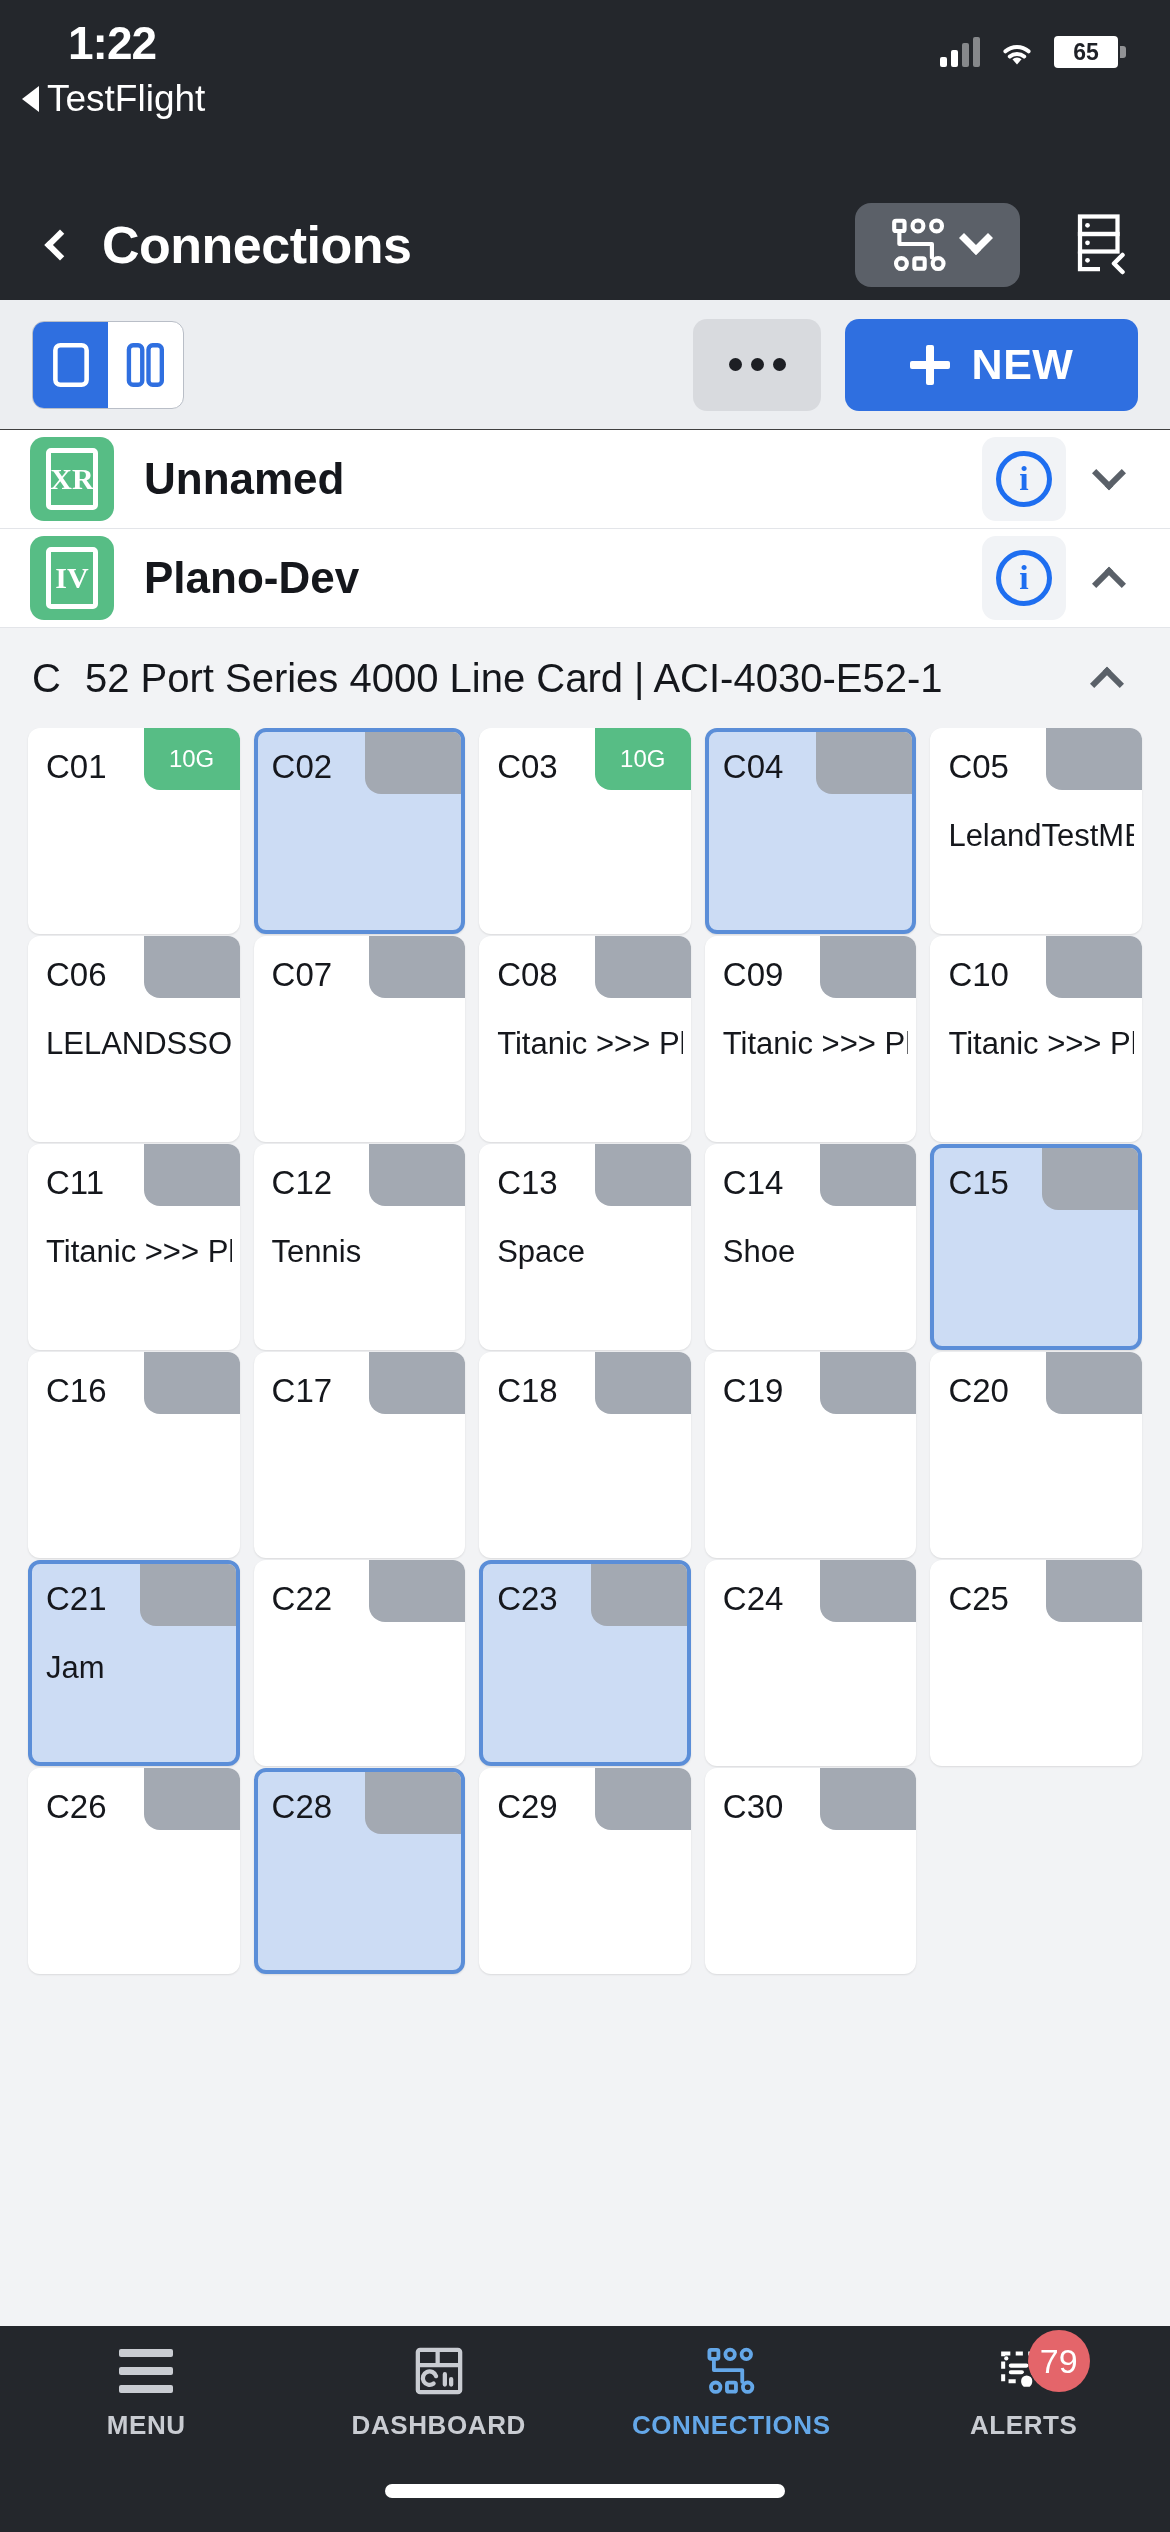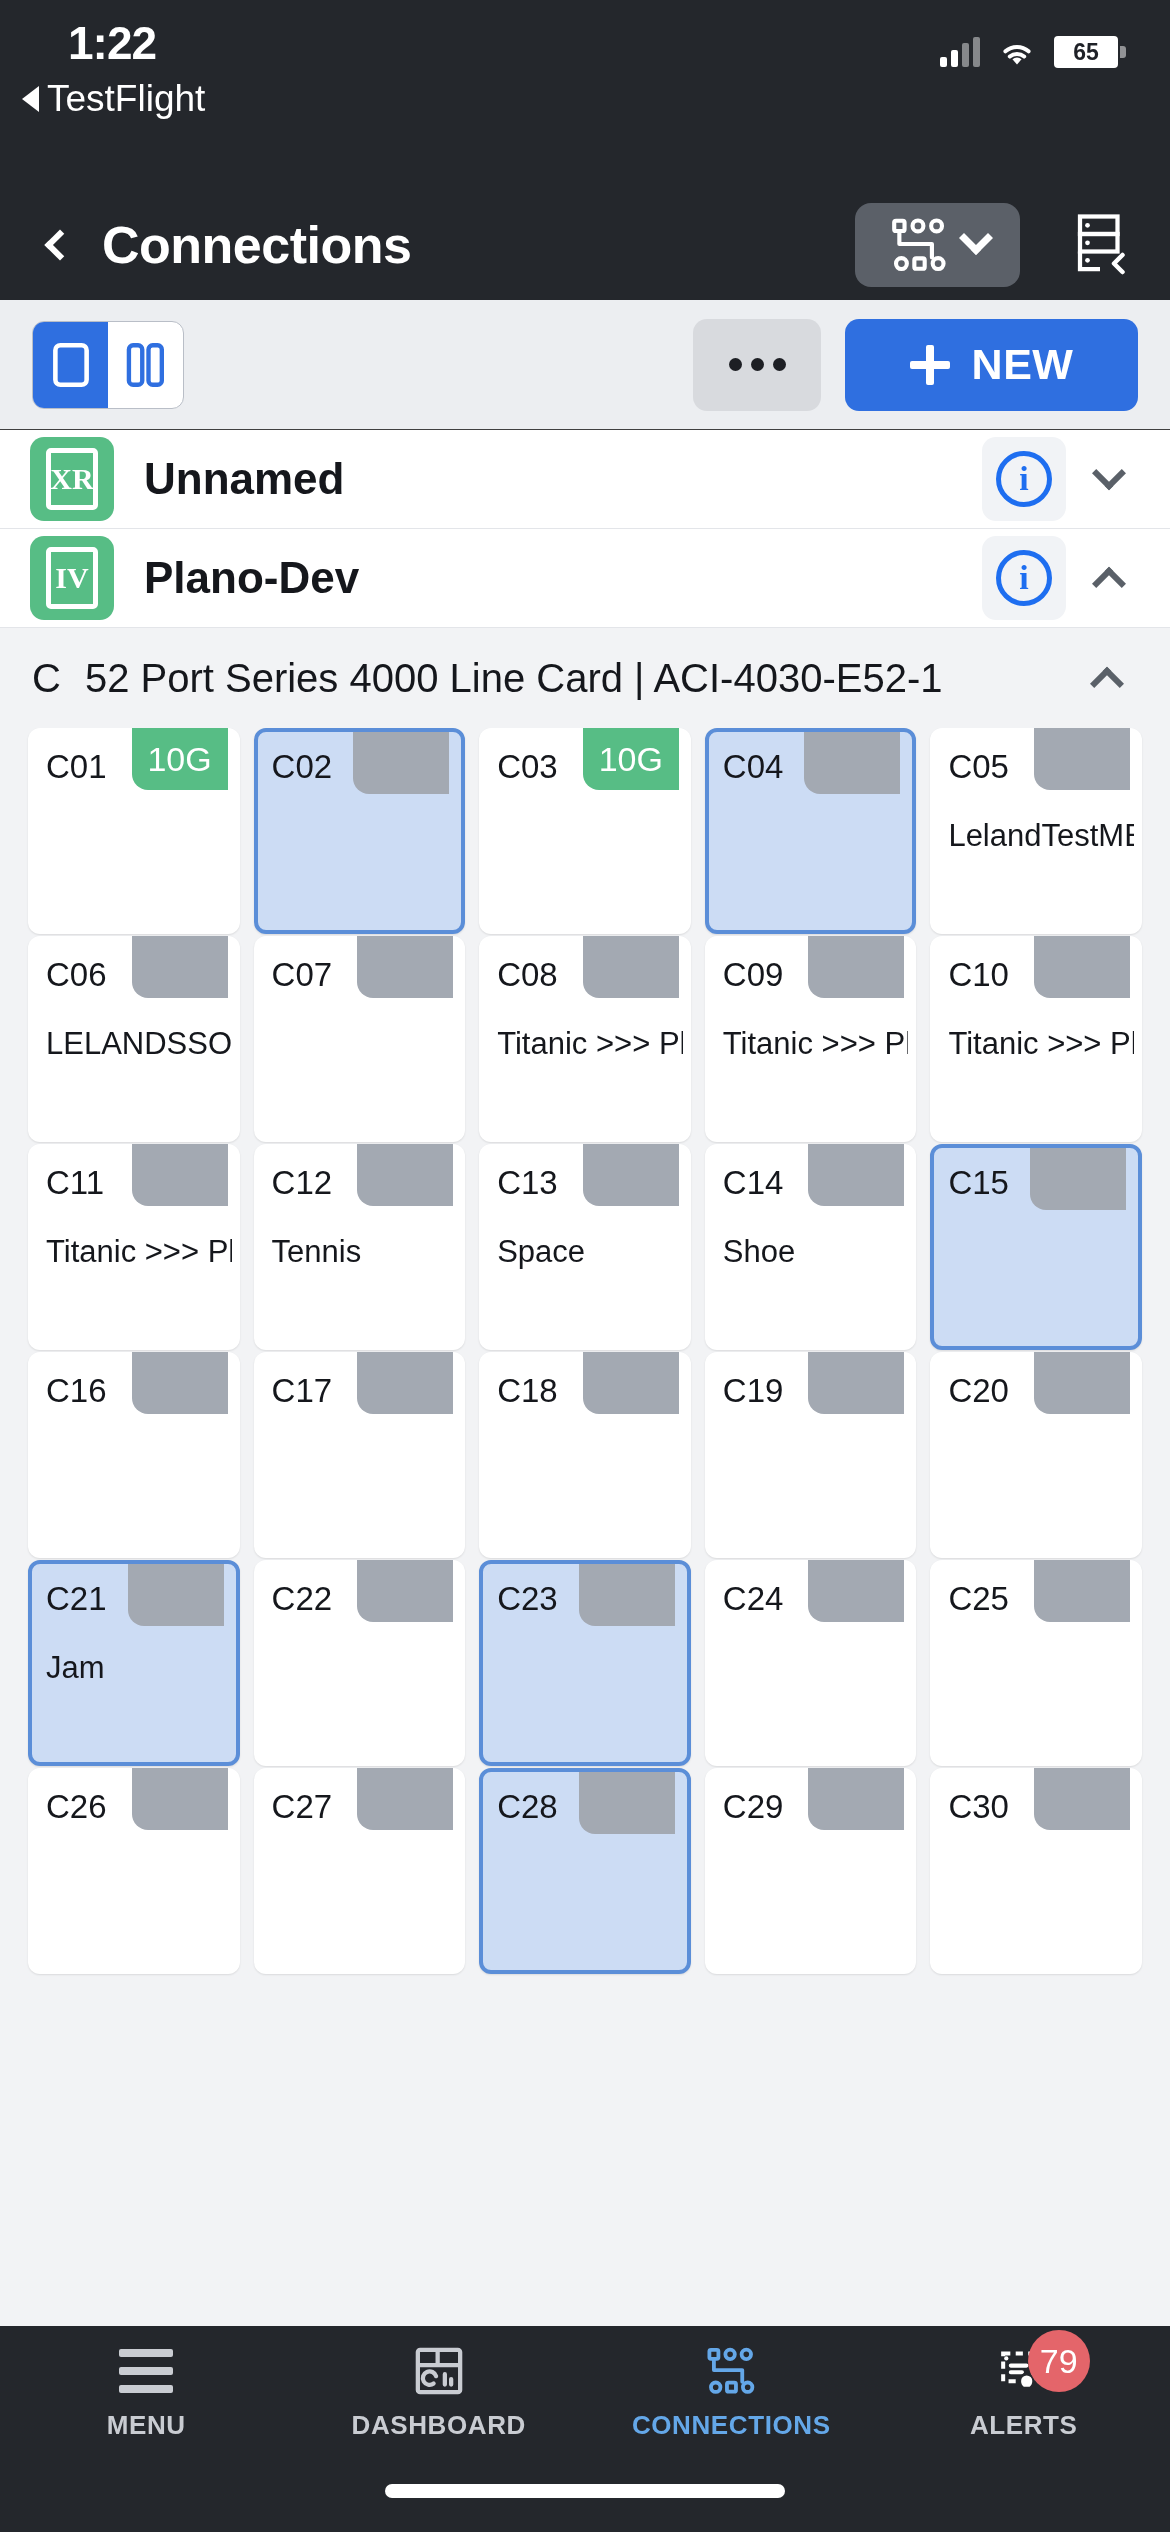--- a/index.html
+++ b/index.html
@@ -180,25 +180,25 @@
   }
   .port.selected {
     background: #ccdcf4; border: 4px solid #5b8ed8;
   }
   .port .pid {
     position: absolute; left: 18px; top: 20px;
     font-size: 33px; color: #15171c; font-weight: 400;
   }
   .port.selected .pid { left: 14px; top: 16px; }
   .port .corner {
-    position: absolute; right: 12px; top: 0;
+    position: absolute; right: 0; top: 0;
     width: 96px; height: 62px;
     background: #a3a9b2; border-bottom-left-radius: 16px;
     display: flex; align-items: center; justify-content: center;
-    color: #ffffff; font-size: 34px; font-weight: 400;
+    color: #ffffff; font-size: 24px; font-weight: 400;
   }
   .port .corner.speed { background: #57bd85; }
   .port .plabel {
     position: absolute; left: 18px; top: 90px; right: 8px;
     font-size: 31px; color: #15171c;
     white-space: nowrap; overflow: hidden;
   }
   .port.selected .plabel { left: 14px; top: 86px; }
 
   
@@ -460,24 +460,20 @@
           <div class="corner"></div>
         </div>
         <div class="port">
           <div class="pid">C25</div>
           <div class="corner"></div>
         </div>
         <div class="port">
           <div class="pid">C26</div>
           <div class="corner"></div>
         </div>
-        <div class="port">
-          <div class="pid">C27</div>
-          <div class="corner"></div>
-        </div>
         <div class="port selected">
           <div class="pid">C28</div>
           <div class="corner"></div>
         </div>
         <div class="port">
           <div class="pid">C29</div>
           <div class="corner"></div>
         </div>
         <div class="port">
           <div class="pid">C30</div>

